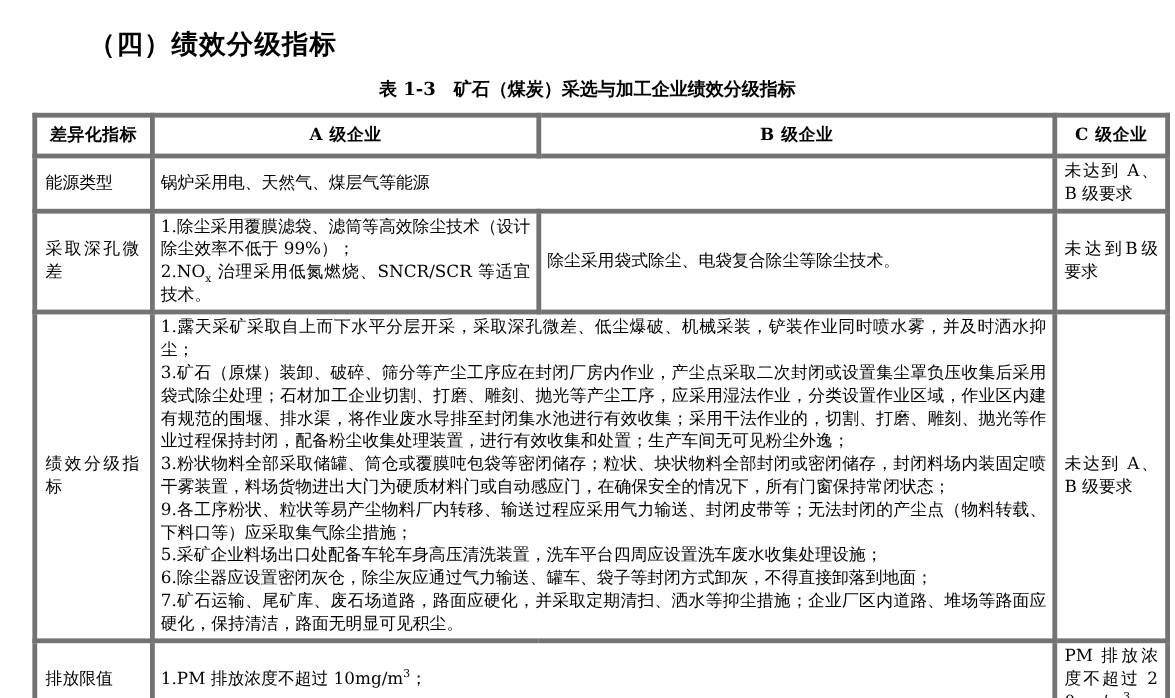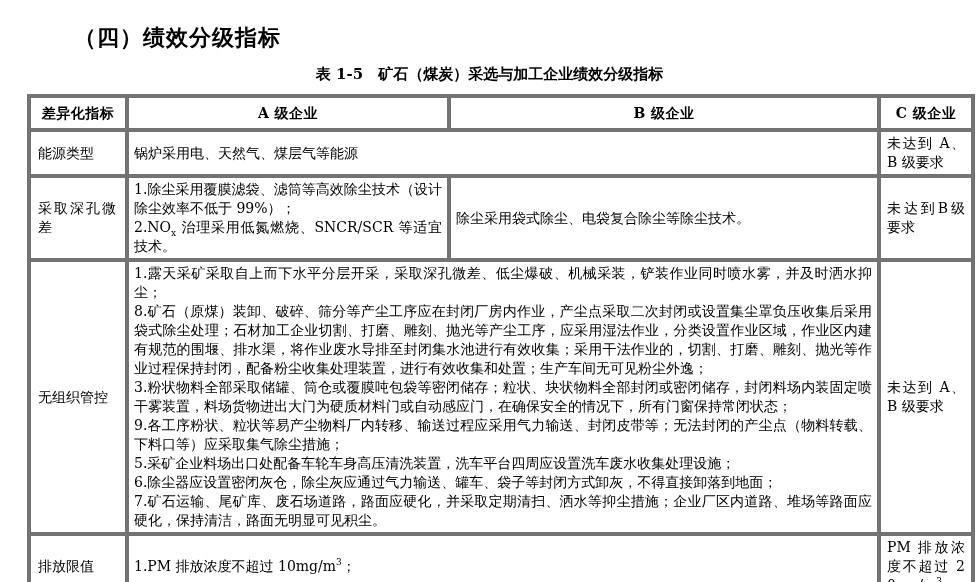--- a/index.html
+++ b/index.html
@@ -65,21 +65,21 @@
   sub { font-size: 9px; line-height: 0; }
   sup { font-size: 9px; line-height: 0; }
 </style>
 </head>
 <body>
 
 <div class="page">
 
   <div class="heading">（四）绩效分级指标</div>
 
-  <div class="table-title">表 1-5　矿石（煤炭）采选与加工企业绩效分级指标</div>
+  <div class="table-title">表 1-3　矿石（煤炭）采选与加工企业绩效分级指标</div>
 
   <table class="grading">
     <colgroup>
       <col style="width:98px">
         <col style="width:322px">
         <col style="width:430px">
         <col style="width:94px">
     </colgroup>
 
     <tbody>
@@ -100,24 +100,24 @@
       <td class="label-cell">采取深孔微差</td>
       <td class="a-cell cell-paragraphs">
         <p>1.除尘采用覆膜滤袋、滤筒等高效除尘技术（设计除尘效率不低于 99%）；</p>
         <p><span>2.NO</span><sub>x</sub><span> 治理采用低氮燃烧、SNCR/SCR 等适宜技术。</span></p>
       </td>
       <td class="b-cell">除尘采用袋式除尘、电袋复合除尘等除尘技术。</td>
       <td class="c-cell">未达到B级要求</td>
     </tr>
 
     <tr class="r-fugitive">
-      <td class="label-cell">无组织管控</td>
+      <td class="label-cell">绩效分级指标</td>
       <td class="ab-cell cell-paragraphs" colspan="2">
         <p>1.露天采矿采取自上而下水平分层开采，采取深孔微差、低尘爆破、机械采装，铲装作业同时喷水雾，并及时洒水抑尘；</p>
-        <p>8.矿石（原煤）装卸、破碎、筛分等产尘工序应在封闭厂房内作业，产尘点采取二次封闭或设置集尘罩负压收集后采用袋式除尘处理；石材加工企业切割、打磨、雕刻、抛光等产尘工序，应采用湿法作业，分类设置作业区域，作业区内建有规范的围堰、排水渠，将作业废水导排至封闭集水池进行有效收集；采用干法作业的，切割、打磨、雕刻、抛光等作业过程保持封闭，配备粉尘收集处理装置，进行有效收集和处置；生产车间无可见粉尘外逸；</p>
+        <p>3.矿石（原煤）装卸、破碎、筛分等产尘工序应在封闭厂房内作业，产尘点采取二次封闭或设置集尘罩负压收集后采用袋式除尘处理；石材加工企业切割、打磨、雕刻、抛光等产尘工序，应采用湿法作业，分类设置作业区域，作业区内建有规范的围堰、排水渠，将作业废水导排至封闭集水池进行有效收集；采用干法作业的，切割、打磨、雕刻、抛光等作业过程保持封闭，配备粉尘收集处理装置，进行有效收集和处置；生产车间无可见粉尘外逸；</p>
         <p>3.粉状物料全部采取储罐、筒仓或覆膜吨包袋等密闭储存；粒状、块状物料全部封闭或密闭储存，封闭料场内装固定喷干雾装置，料场货物进出大门为硬质材料门或自动感应门，在确保安全的情况下，所有门窗保持常闭状态；</p>
         <p>9.各工序粉状、粒状等易产尘物料厂内转移、输送过程应采用气力输送、封闭皮带等；无法封闭的产尘点（物料转载、下料口等）应采取集气除尘措施；</p>
         <p>5.采矿企业料场出口处配备车轮车身高压清洗装置，洗车平台四周应设置洗车废水收集处理设施；</p>
         <p>6.除尘器应设置密闭灰仓，除尘灰应通过气力输送、罐车、袋子等封闭方式卸灰，不得直接卸落到地面；</p>
         <p>7.矿石运输、尾矿库、废石场道路，路面应硬化，并采取定期清扫、洒水等抑尘措施；企业厂区内道路、堆场等路面应硬化，保持清洁，路面无明显可见积尘。</p>
       </td>
       <td class="c-cell">未达到 A、B 级要求</td>
     </tr>
 
     <tr class="r-limit">

